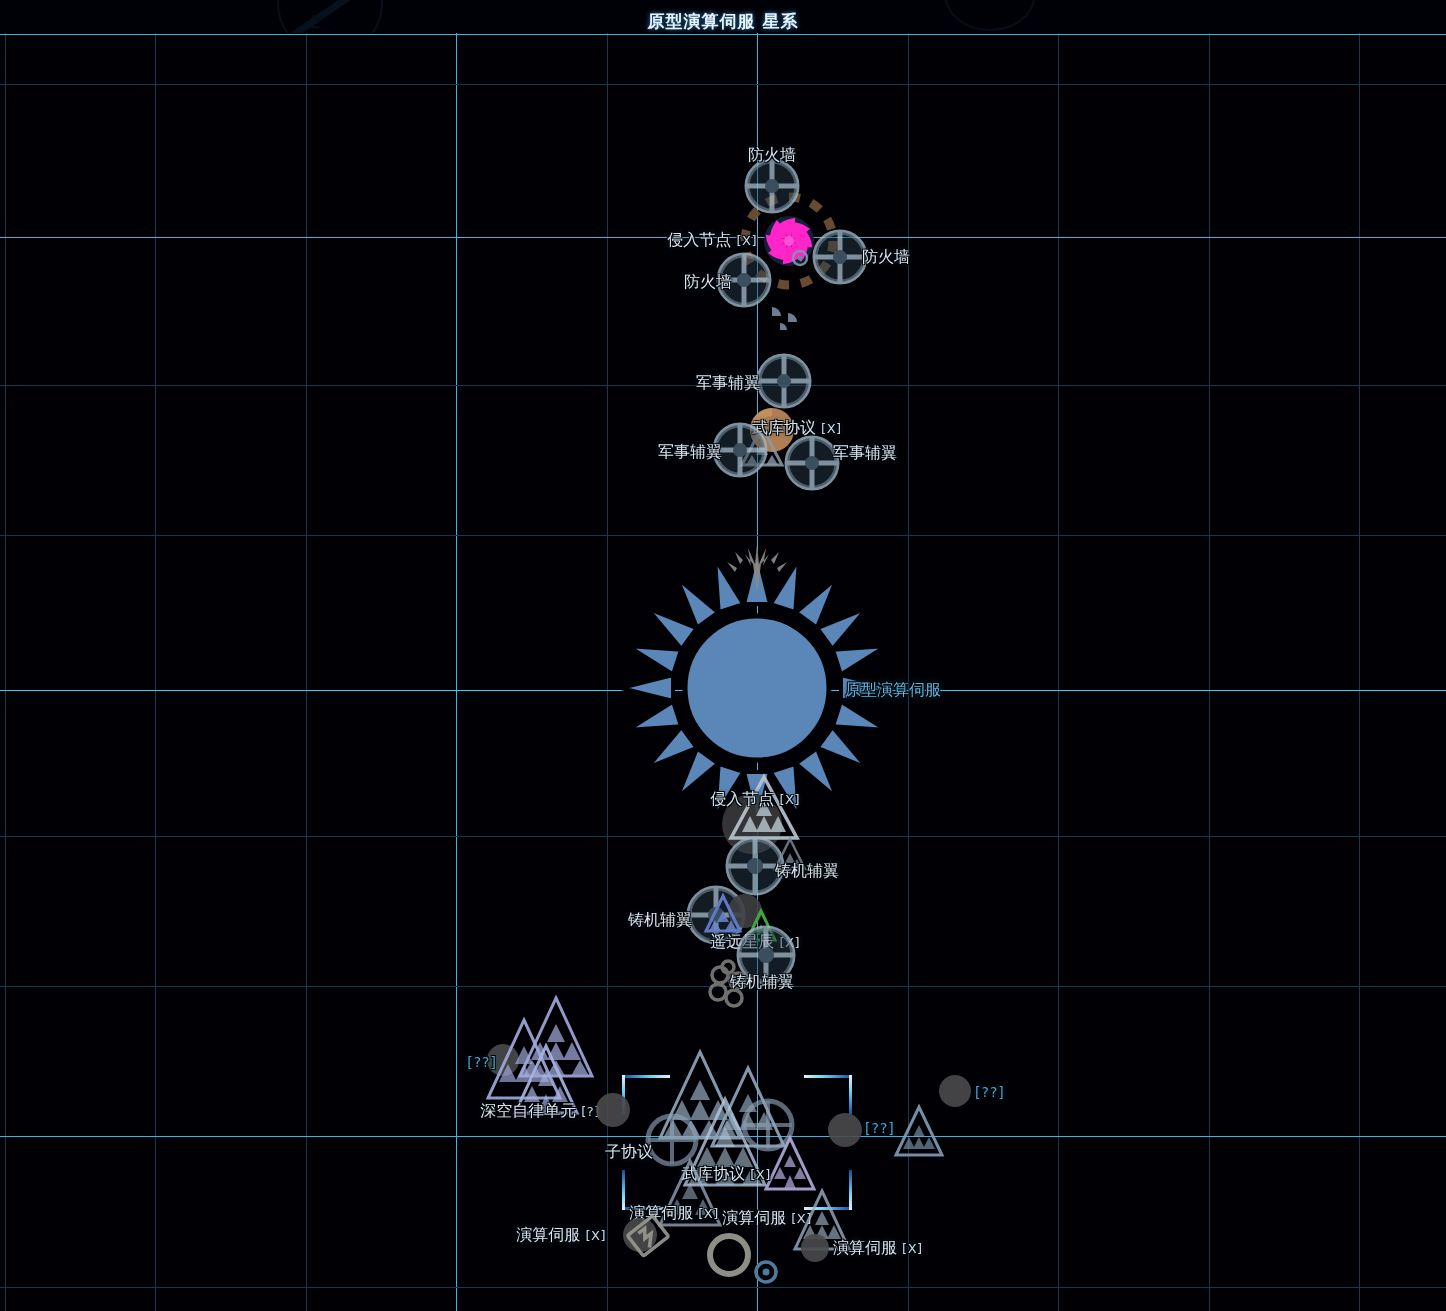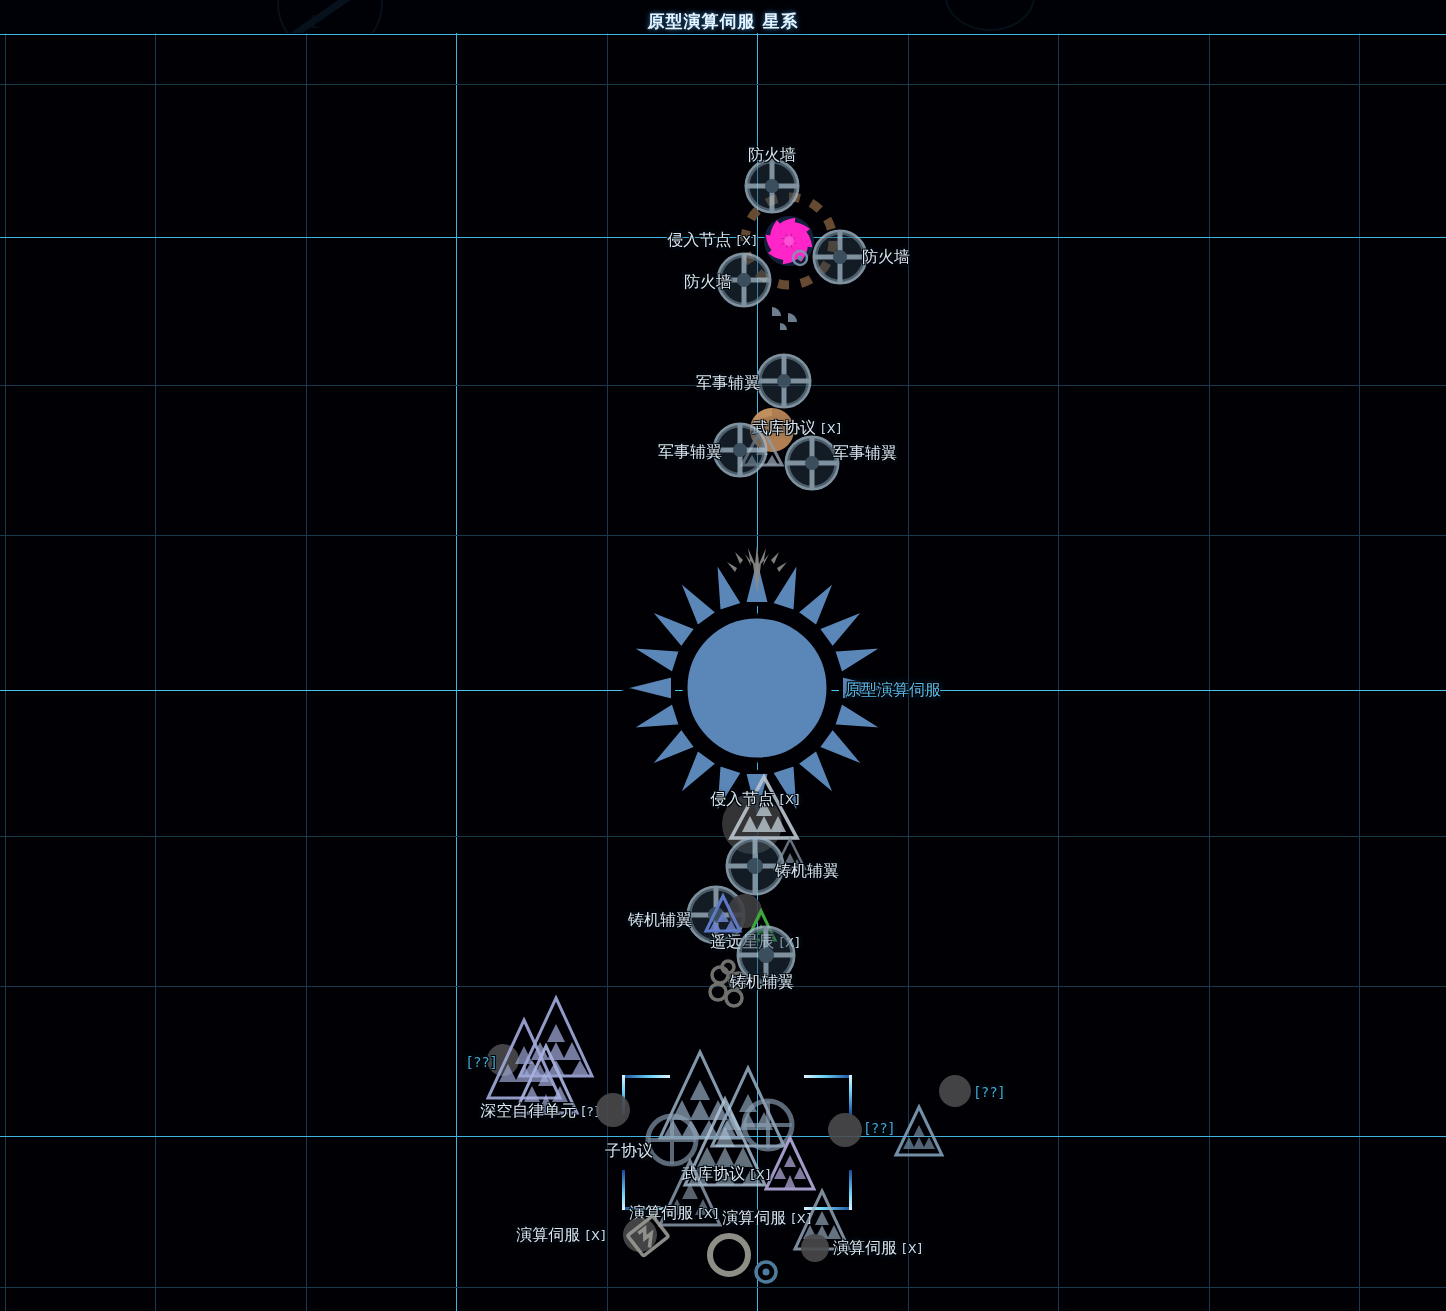--- a/index.html
+++ b/index.html
@@ -547,21 +547,21 @@
   </svg>
   <svg class="obj fleet" style="left:790px; top:1165px;" width="70" height="70" viewBox="-35 -35 70 70">
     <polygon points="0,-27 24,24 -24,24" fill="none" stroke="#b0a8d8" stroke-width="3"></polygon>
     <g fill="#b0a8d8" opacity="0.8">
       <polygon points="0,-10 6,2 -6,2"></polygon>
       <polygon points="-10,2 -4,14 -16,14"></polygon>
       <polygon points="10,2 16,14 4,14"></polygon>
       <polygon points="0,10 6,24 -6,24"></polygon>
     </g>
   </svg>
-  <div class="lbl center" style="left:629px; top:1152px;font-family:Liberation Mono, monospace;">
+  <div class="lbl center" style="left:629px; top:1152px;">
     <span>子协议</span>
   </div>
   <div class="lbl center" style="left:726px; top:1174px;">
     <span>武库协议</span>
     <span class="tag">[X]</span>
   </div>
 
   <svg class="obj fleet" style="left:690px; top:1195px;" width="90" height="90" viewBox="-45 -45 90 90">
     <polygon points="0,-34 30,30 -30,30" fill="none" stroke="#9fb2c4" stroke-width="3" opacity="0.8"></polygon>
     <g fill="#9fb2c4" opacity="0.6">

